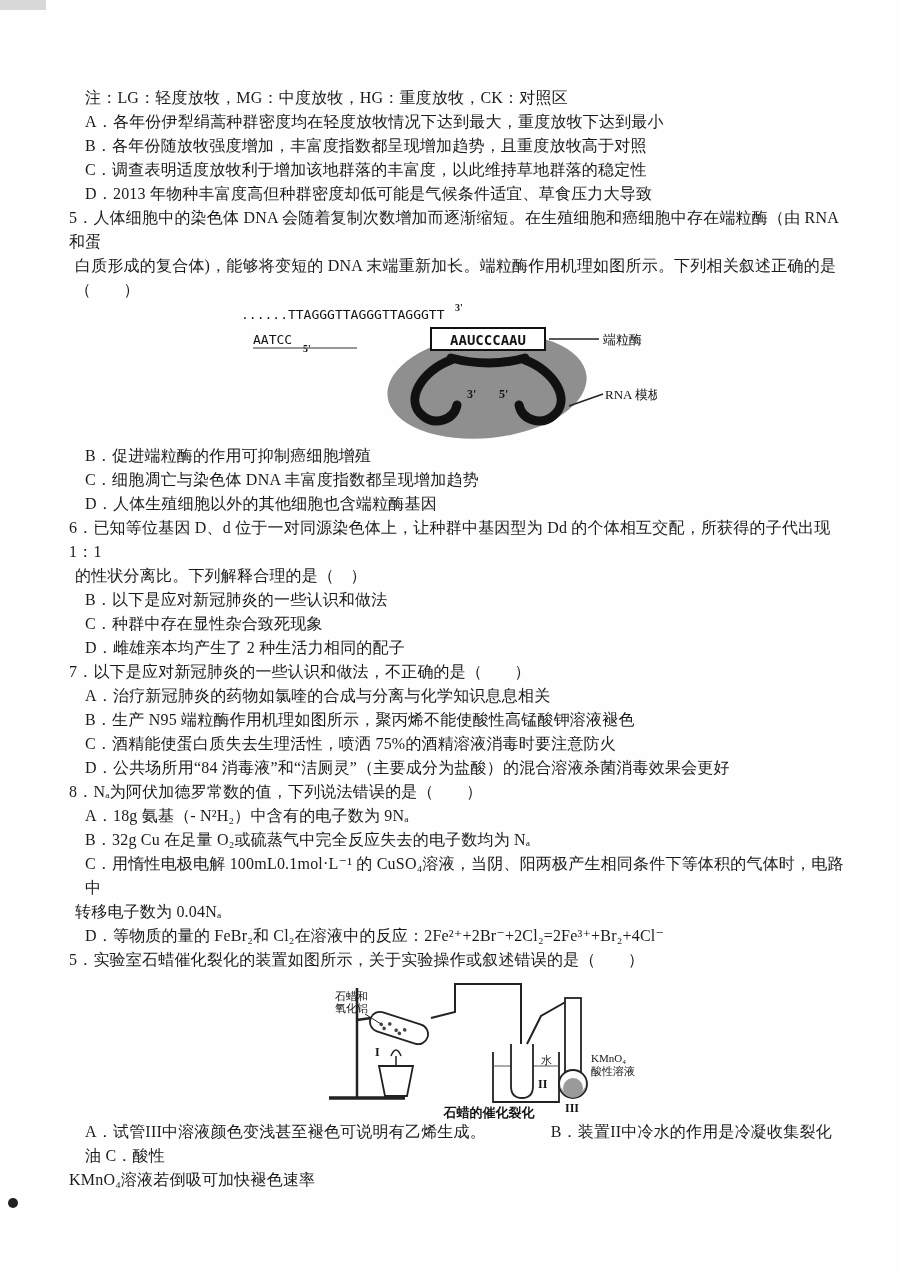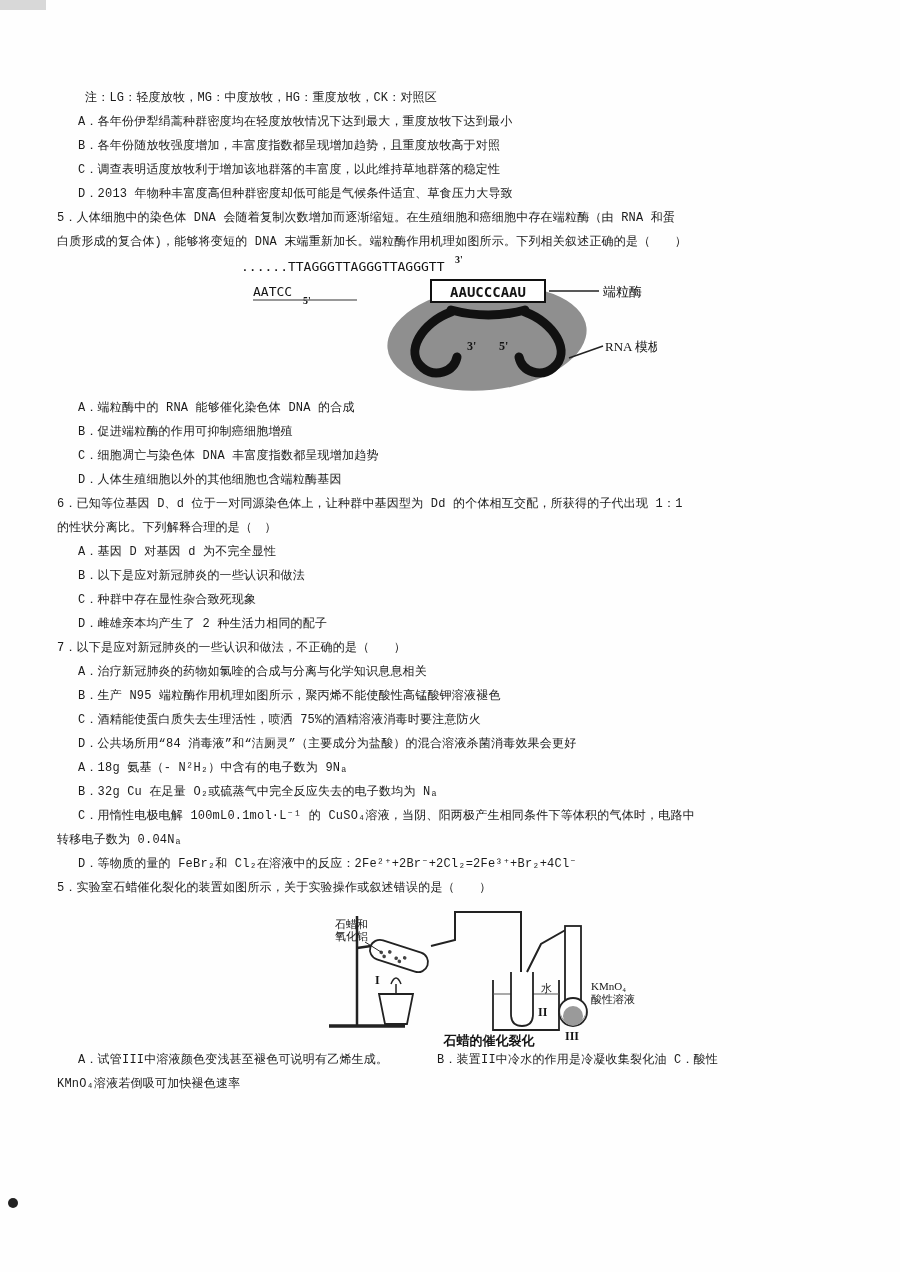--- a/index.html
+++ b/index.html
@@ -8,30 +8,29 @@
     width:900px;height:1272px;
     margin:0 auto;
     background:#fefefe;
     font-family:"Liberation Serif","DejaVu Serif",serif;
     color:#1b1b1b;
     overflow:hidden;
     box-sizing:border-box;
     padding:86px 52px 0 57px;
   }
   .line{
-    font-size:12px;
+    font-size:16px;
     line-height:24px;
     white-space:pre-wrap;
     letter-spacing:0.2px;
-    font-family:Liberation Mono, monospace;
   }
   .note{margin-left:28px;}
-  .opt{margin-left:21px;}
-  .q{margin-left:0;}
-  .cont{}
+  .opt{margin-left:28px;}
+  .q{margin-left:12px;}
+  .cont{margin-left:18px;}
   .figure{position:relative;}
   .fig5{height:142px;}
   .fig5 svg{margin-left:180px;display:block;}
   .fig9{height:148px;}
   .fig9 svg{margin-left:262px;display:block;}
   svg text{font-family:"Liberation Serif","DejaVu Serif",serif;fill:#141414;}
   svg .mono{font-family:"DejaVu Sans Mono",monospace;}
   svg .small{font-size:11px;}
   svg .lbl{font-size:13px;}
   .scan-corner{position:absolute;top:0;left:0;width:46px;height:10px;background:#d8d8d8;}
@@ -72,38 +71,37 @@
       <text x="66" y="50" font-size="10" font-weight="bold">5'</text>
       <line x1="16" y1="46" x2="120" y2="46" stroke="#333" stroke-width="1"></line>
 
       <line x1="312" y1="37" x2="362" y2="37" stroke="#222" stroke-width="1.5"></line>
       <text class="lbl" x="366" y="42">端粒酶</text>
       <line x1="332" y1="104" x2="366" y2="92" stroke="#222" stroke-width="1.5"></line>
       <text class="lbl" x="368" y="97">RNA 模板</text>
     </svg>
   </div>
 
-  <div class="line opt">A．端粒酶中的 RNA 能够催化染色体 DNA 的合成</div>
   <div class="line opt">B．促进端粒酶的作用可抑制癌细胞增殖</div>
   <div class="line opt">C．细胞凋亡与染色体 DNA 丰富度指数都呈现增加趋势</div>
   <div class="line opt">D．人体生殖细胞以外的其他细胞也含端粒酶基因</div>
 
   <div class="line q">6．已知等位基因 D、d 位于一对同源染色体上，让种群中基因型为 Dd 的个体相互交配，所获得的子代出现 1：1</div>
   <div class="line cont">的性状分离比。下列解释合理的是（　）</div>
-  <div class="line opt">A．基因 D 对基因 d 为不完全显性</div>
   <div class="line opt">B．以下是应对新冠肺炎的一些认识和做法</div>
   <div class="line opt">C．种群中存在显性杂合致死现象</div>
   <div class="line opt">D．雌雄亲本均产生了 2 种生活力相同的配子</div>
 
   <div class="line q">7．以下是应对新冠肺炎的一些认识和做法，不正确的是（　　）</div>
   <div class="line opt">A．治疗新冠肺炎的药物如氯喹的合成与分离与化学知识息息相关</div>
   <div class="line opt">B．生产 N95 端粒酶作用机理如图所示，聚丙烯不能使酸性高锰酸钾溶液褪色</div>
   <div class="line opt">C．酒精能使蛋白质失去生理活性，喷洒 75%的酒精溶液消毒时要注意防火</div>
   <div class="line opt">D．公共场所用“84 消毒液”和“洁厕灵”（主要成分为盐酸）的混合溶液杀菌消毒效果会更好</div>
 
+  <div class="line q">8．Nₐ为阿伏加德罗常数的值，下列说法错误的是（　　）</div>
   <div class="line opt">A．18g 氨基（- N²H₂）中含有的电子数为 9Nₐ</div>
   <div class="line opt">B．32g Cu 在足量 O₂或硫蒸气中完全反应失去的电子数均为 Nₐ</div>
   <div class="line opt">C．用惰性电极电解 100mL0.1mol·L⁻¹ 的 CuSO₄溶液，当阴、阳两极产生相同条件下等体积的气体时，电路中</div>
   <div class="line cont">转移电子数为 0.04Nₐ</div>
   <div class="line opt">D．等物质的量的 FeBr₂和 Cl₂在溶液中的反应：2Fe²⁺+2Br⁻+2Cl₂=2Fe³⁺+Br₂+4Cl⁻</div>
 
   <div class="line q">5．实验室石蜡催化裂化的装置如图所示，关于实验操作或叙述错误的是（　　）</div>
 
   <div class="figure fig9">
     <svg width="360" height="148" viewBox="0 0 360 148">

